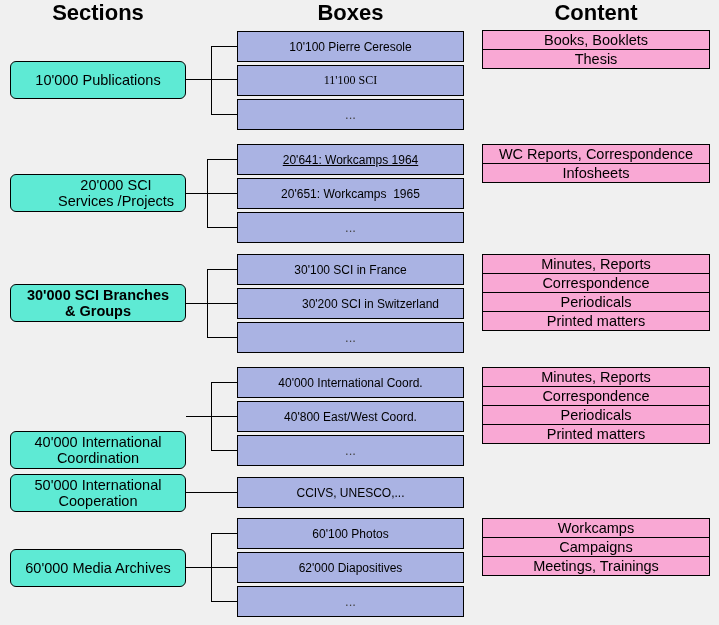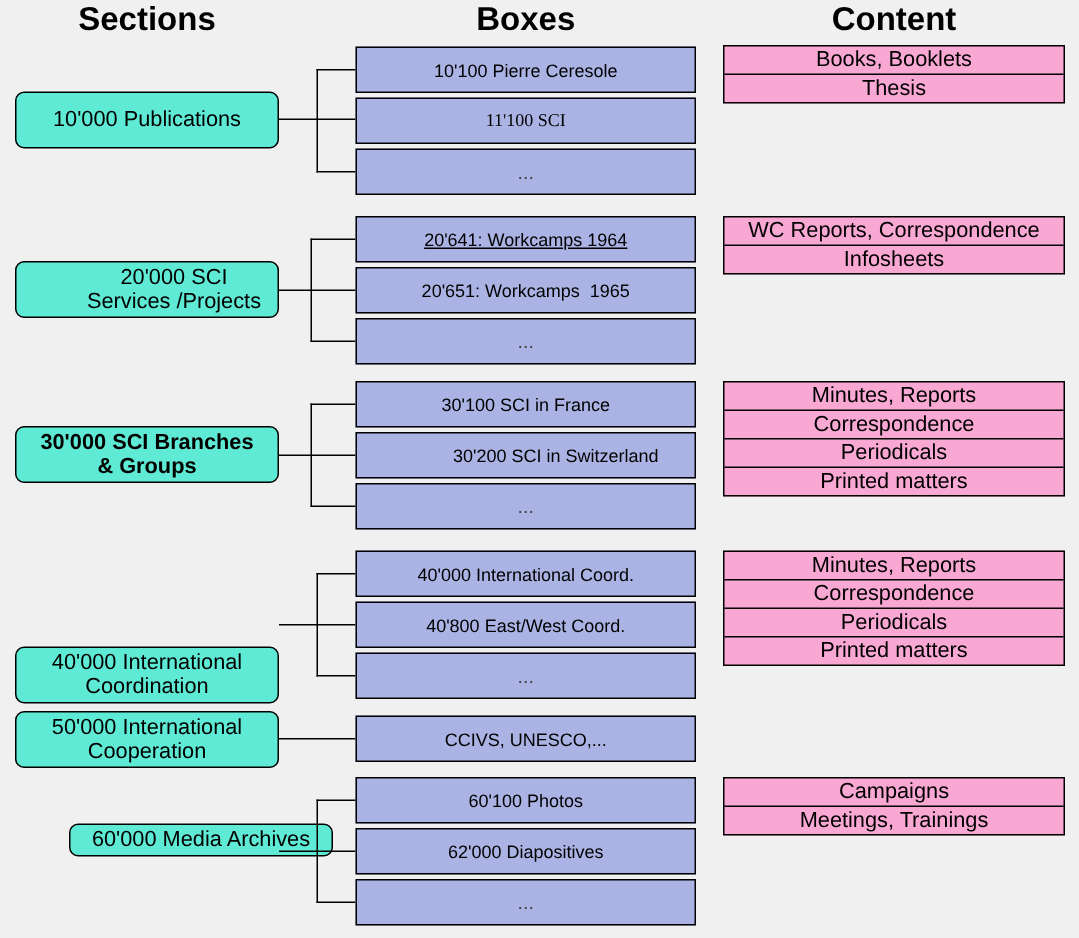--- a/index.html
+++ b/index.html
@@ -104,24 +104,25 @@
   <div class="row">Correspondence</div>
   <div class="row">Periodicals</div>
   <div class="row">Printed matters</div>
 </div>
 
 <div class="sec" style="top:474px;height:38px;">50'000 International
 Cooperation</div>
 <div class="ln" style="left:186px;top:492px;width:51px;height:1px;"></div>
 <div class="box" style="top:477px;">CCIVS, UNESCO,...</div>
 
-<div class="sec" style="top:549px;height:22px;margin-left:36px;">60'000 Media Archives</div>
+<div class="sec" style="top:549px;height:38px;">60'000 Media Archives</div>
 <div class="ln" style="left:186px;top:567px;width:51px;height:1px;"></div>
 <div class="ln" style="left:211px;top:533px;width:1px;height:69px;"></div>
 <div class="ln" style="left:211px;top:533px;width:26px;height:1px;"></div>
 <div class="ln" style="left:211px;top:601px;width:26px;height:1px;"></div>
 <div class="box" style="top:518px;">60'100 Photos</div>
 <div class="box" style="top:552px;">62'000 Diapositives</div>
 <div class="box dots" style="top:586px;">...</div>
 <div class="content" style="top:518px;">
+  <div class="row">Workcamps</div>
   <div class="row">Campaigns</div>
   <div class="row">Meetings, Trainings</div>
 </div>
 
 </body></html>

